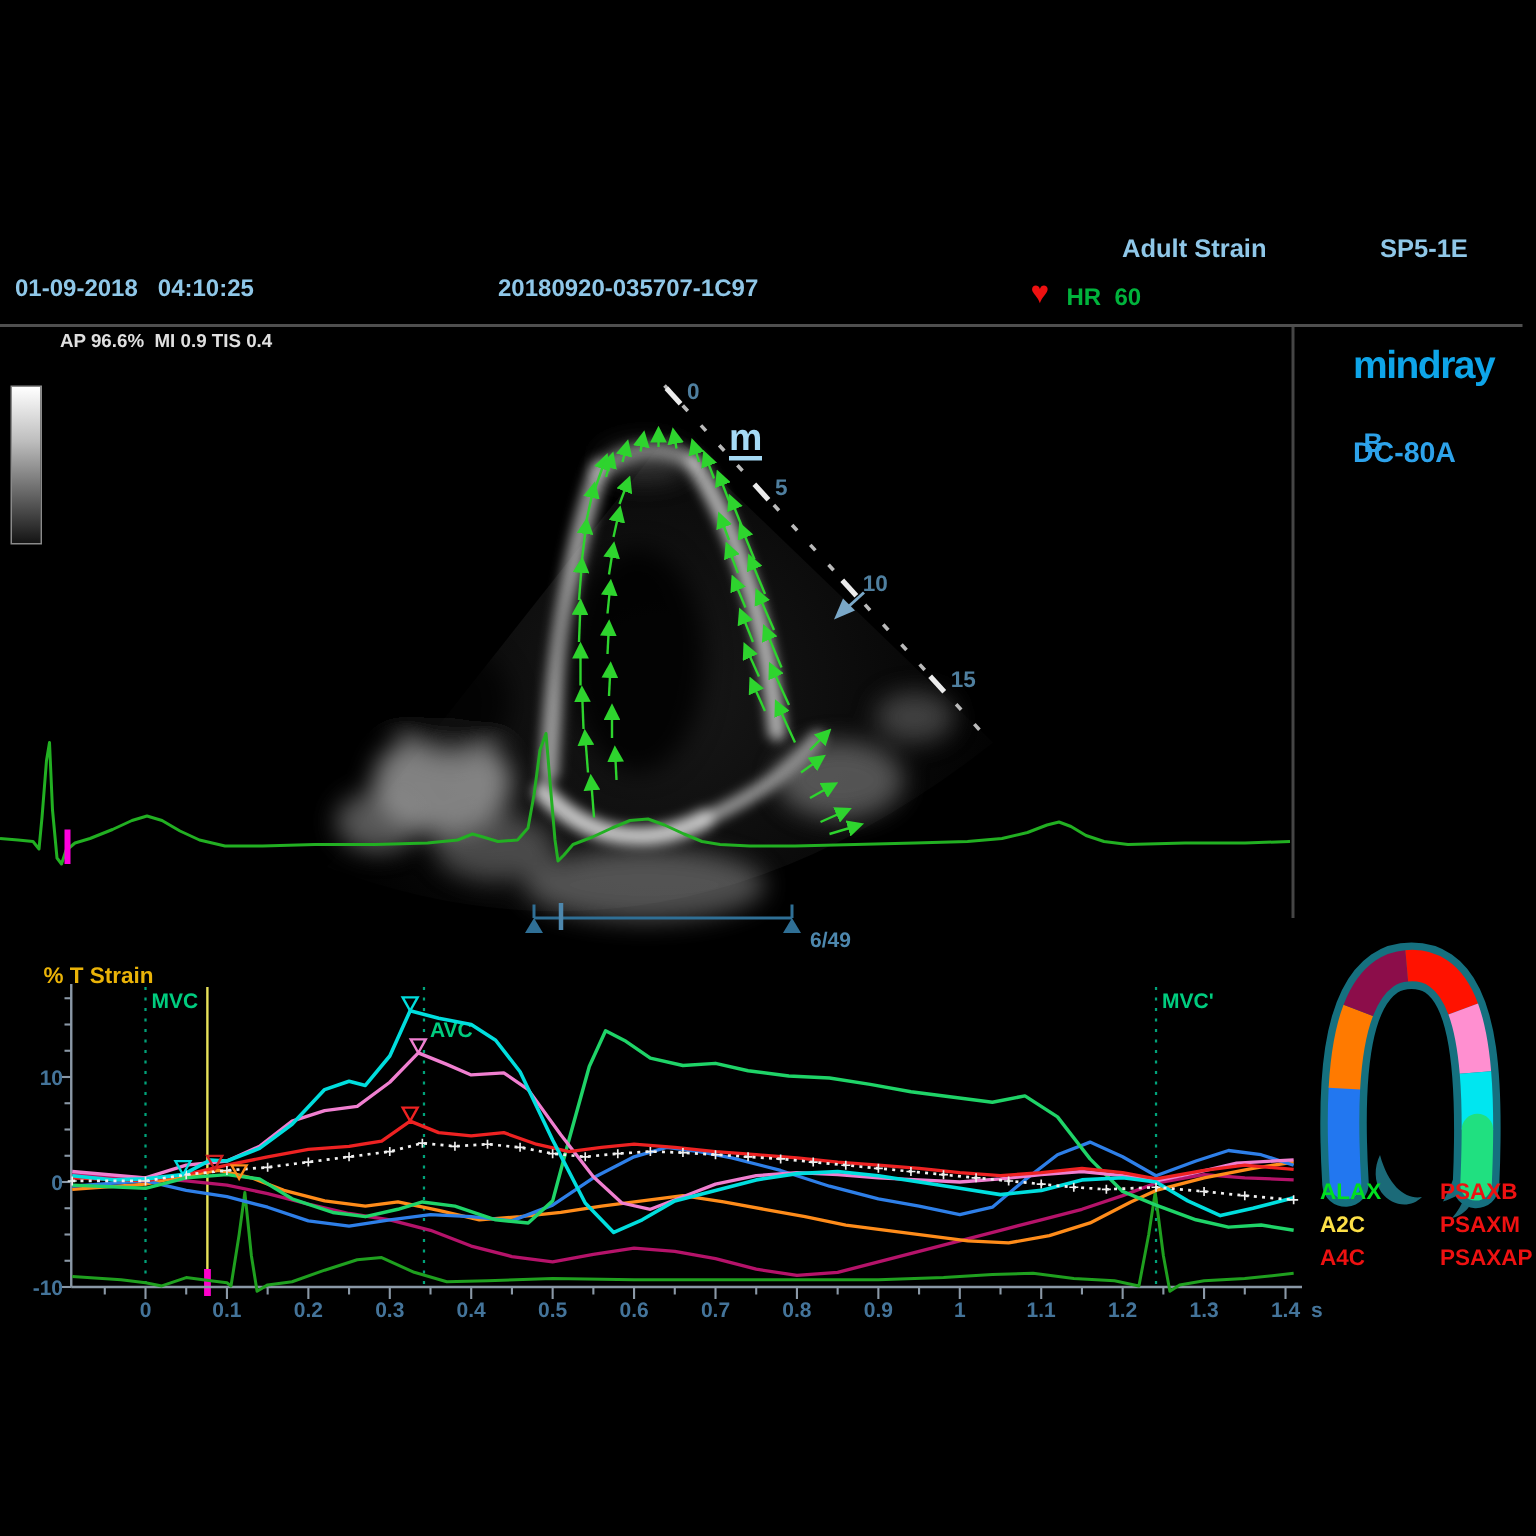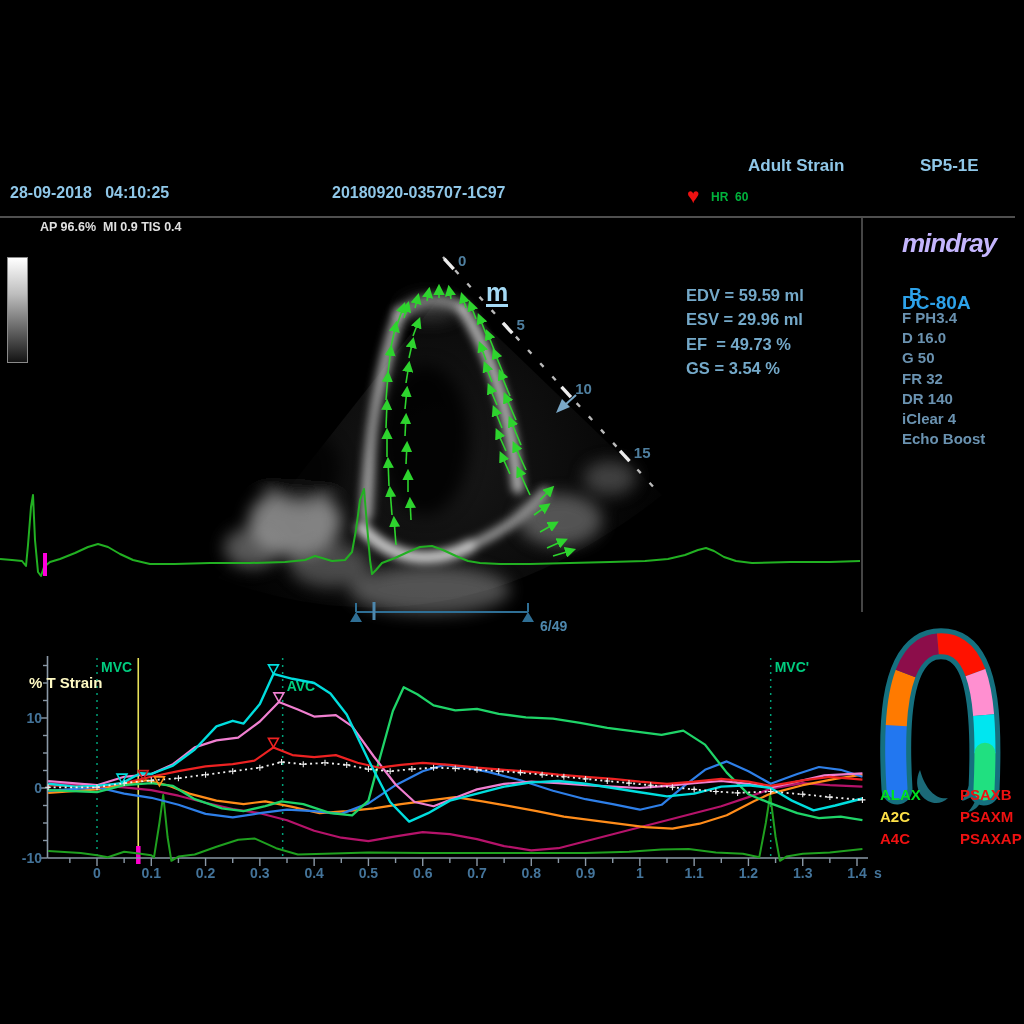--- a/index.html
+++ b/index.html
@@ -1,35 +1,35 @@
 <!DOCTYPE html>
 <html><head>
 <meta charset="utf-8">
 <style>
   html,body{margin:0;padding:0;background:#000;}
   #screen{position:relative;width:1024px;height:1024px;background:#000;overflow:hidden;
           font-family:"Liberation Sans",sans-serif;font-weight:bold;}
   .abs{position:absolute;white-space:pre;}
   .hdr{color:#8fc7e8;font-size:17px;}
   .blue-sm{color:#8fc7e8;font-size:16px;}
-  .green{color:#00b33c;font-size:12px;text-align:right;}
+  .green{color:#00b33c;font-size:16px;text-align:right;}
   .heart{color:#ee1111;font-size:21px;line-height:18px;}
   .divider-h{position:absolute;left:0;top:216px;width:1015px;height:2px;background:#4f4f4f;}
   .divider-v{position:absolute;left:861px;top:218px;width:2px;height:394px;background:#454545;}
   .apline{color:#e0e0e0;font-size:12.5px;margin-left:37px;}
   .graybar{position:absolute;left:7px;top:257px;width:19px;height:104px;border:1px solid #8a8a8a;
            background:linear-gradient(#ffffff,#bdbdbd 35%,#6f6f6f 65%,#141414);}
-  .logo{color:#c4b5fd;font-size:26px;letter-spacing:-1px;font-style:italic;}
+  .logo{color:#0ea5e9;font-size:26px;letter-spacing:-1px;}
   .model{color:#2da2ea;font-size:19px;margin-top:33px;}
   .bmode{color:#2da2ea;font-size:18px;}
   .params div{color:#6a92b0;font-size:15px;line-height:20.2px;}
   .meas div{color:#74a9c9;font-size:16.5px;line-height:24.4px;white-space:pre;}
   .watermark{color:#a5daf5;font-size:25px;border-bottom:3px solid #a5daf5;line-height:24px;}
   .frameind{color:#4d87ad;font-size:14px;}
-  .charttitle{color:#fef9c3;font-size:15px;margin-top:32px;}
+  .charttitle{color:#eab308;font-size:15px;}
   .legend div{font-size:15px;line-height:22px;white-space:nowrap;}
   svg{position:absolute;left:0;top:0;}
   text{font-family:"Liberation Sans",sans-serif;font-weight:bold;}
 </style>
 </head>
 <body>
 
 <div id="screen">
 
   <svg id="gfx" width="1024" height="1024" viewBox="0 0 1024 1024">
@@ -275,35 +275,33 @@
         <path d="M897,789 C893,722 897,667 923,649 C933,642 949,642 959,649 C984,666 987,722 984,790" pathLength="100" fill="none" stroke="#8c0d4a" stroke-width="21" stroke-dasharray="14 100" stroke-dashoffset="-35" stroke-linecap="butt"></path>
         <path d="M897,789 C893,722 897,667 923,649 C933,642 949,642 959,649 C984,666 987,722 984,790" pathLength="100" fill="none" stroke="#ff1200" stroke-width="21" stroke-dasharray="15.5 100" stroke-dashoffset="-49" stroke-linecap="butt"></path>
         <path d="M897,789 C893,722 897,667 923,649 C933,642 949,642 959,649 C984,666 987,722 984,790" pathLength="100" fill="none" stroke="#ff8fd0" stroke-width="21" stroke-dasharray="13 100" stroke-dashoffset="-64.5" stroke-linecap="butt"></path>
         <path d="M897,789 C893,722 897,667 923,649 C933,642 949,642 959,649 C984,666 987,722 984,790" pathLength="100" fill="none" stroke="#00e6f0" stroke-width="21" stroke-dasharray="11.5 100" stroke-dashoffset="-77.5" stroke-linecap="butt"></path>
         <path d="M897,789 C893,722 897,667 923,649 C933,642 949,642 959,649 C984,666 987,722 984,790" pathLength="100" fill="none" stroke="#20e080" stroke-width="21" stroke-dasharray="11 100" stroke-dashoffset="-89" stroke-linecap="round"></path>
       </g>
   </svg>
 
   <div class="abs hdr" style="left:748px;top:156px;">Adult Strain</div>
   <div class="abs hdr" style="left:920px;top:156px;">SP5-1E</div>
-  <div class="abs blue-sm" style="left:10px;top:184px;"><span>28-09-2018</span>   <span>04:10:25</span></div>
+  <div class="abs blue-sm" style="left:10px;top:184px;"><span>01-09-2018</span>   <span>04:10:25</span></div>
   <div class="abs blue-sm" style="left:332px;top:184px;">20180920-035707-1C97</div>
   <div class="abs heart" style="left:687px;top:187px;">♥</div>
   <div class="abs green" style="left:711px;top:190px;"><span>HR</span>  <span>60</span></div>
   <div class="divider-h"></div>
   <div class="divider-v"></div>
   <div class="abs apline" style="left:3px;top:220px;">AP 96.6%  MI 0.9 TIS 0.4</div>
   <div class="graybar"></div>
 
   <div class="abs logo" style="left:902px;top:228px;">mindray</div>
   <div class="abs model" style="left:902px;top:259px;">DC-80A</div>
   <div class="abs bmode" style="left:909px;top:285px;">B</div>
-  <div class="abs params" style="left:902px;top:308px;" id="params"><div>F PH3.4</div><div>D 16.0</div><div>G 50</div><div>FR 32</div><div>DR 140</div><div>iClear 4</div><div>Echo Boost</div></div>
-
-  <div class="abs meas" style="left:686px;top:283px;" id="meas"><div>EDV = 59.59 ml</div><div>ESV = 29.96 ml</div><div>EF  = 49.73 %</div><div>GS = 3.54 %</div></div>
+
 
   <div class="abs"><span class="abs watermark" style="left:486px;top:280px;">m</span></div>
   <div class="abs frameind" style="left:540px;top:603px;margin-top:15px;">6/49</div>
   <div class="abs charttitle" style="left:29px;top:642px;">% T Strain</div>
 
   <div class="abs legend" style="left:880px;top:784px;" id="legendL"><div style="color:#00e020">ALAX</div><div style="color:#fde047">A2C</div><div style="color:#ee1111">A4C</div></div>
   <div class="abs legend" style="left:960px;top:784px;" id="legendR"><div style="color:#ee1111">PSAXB</div><div style="color:#ee1111">PSAXM</div><div style="color:#ee1111">PSAXAP</div></div>
 </div>
 
 </body></html>

